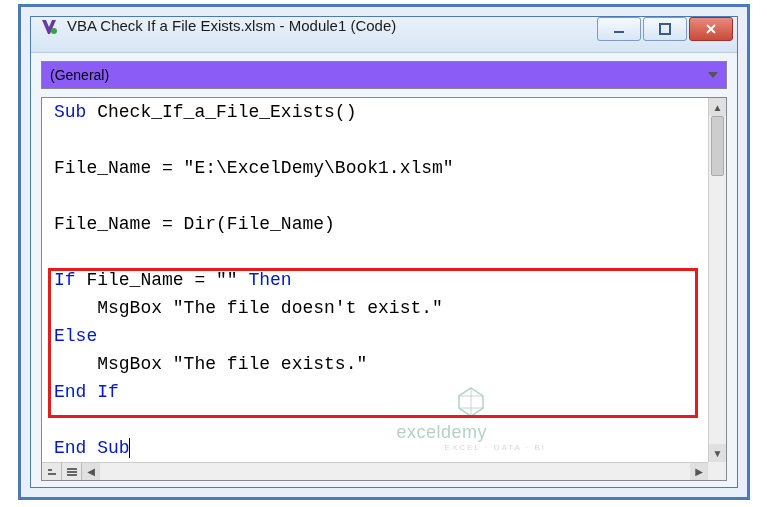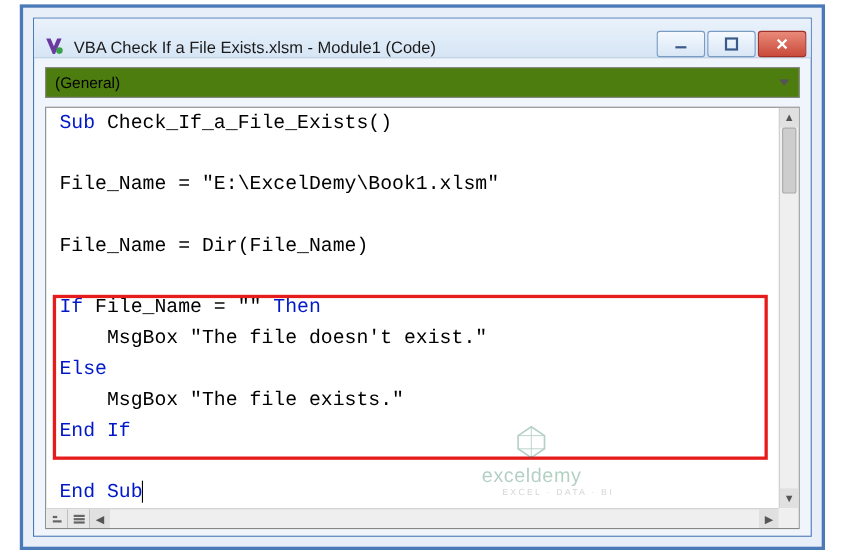--- a/index.html
+++ b/index.html
@@ -25,21 +25,21 @@
   border: 1px solid #4a7ab8;
   background: #f0f4fb;
   display: flex;
   flex-direction: column;
 }
 .titlebar {
   height: 36px;
   background: linear-gradient(#eaf2fb, #d6e5f5);
   border-bottom: 1px solid #b8cce0;
   display: flex;
-  align-items: flex-end;
+  align-items: flex-start;
   padding: 0 4px 0 8px;
 }
 .app-icon {
   width: 20px; height: 20px;
   margin-right: 8px;
   display: flex; align-items: center; justify-content: center;
 }
 .app-icon svg { width: 20px; height: 20px; }
 .title-text {
   flex: 1;
@@ -61,21 +61,21 @@
 }
 .win-btn svg { width: 14px; height: 14px; }
 .dropdowns {
   display: flex;
   gap: 10px;
   padding: 8px 10px;
 }
 .dropdown {
   flex: 1;
   height: 28px;
-  background: #4d7c0f;
+  background: #8b5cf6;
   border: 1px solid #888;
   display: flex;
   align-items: center;
   padding: 0 8px;
   font-size: 14px;
   font-family: Tahoma, sans-serif;
   color: #000;
   position: relative;
 }
 .dropdown-arrow {
@@ -151,23 +151,23 @@
   font-size: 10px; color: #555;
 }
 .corner {
   position: absolute;
   right: 0; bottom: 0;
   width: 18px; height: 18px;
   background: #efefef;
 }
 .watermark {
   position: absolute;
-  right: 168px; bottom: 28px;
+  right: 180px; bottom: 28px;
   opacity: 0.35;
-  text-align: center;
+  text-align: left;
   pointer-events: none;
 }
 .watermark .logo {
   width: 36px; height: 36px;
   margin: 0 auto 2px;
 }
 .watermark .brand {
   font-size: 18px;
   color: #2a7a5a;
   letter-spacing: 0.5px;

